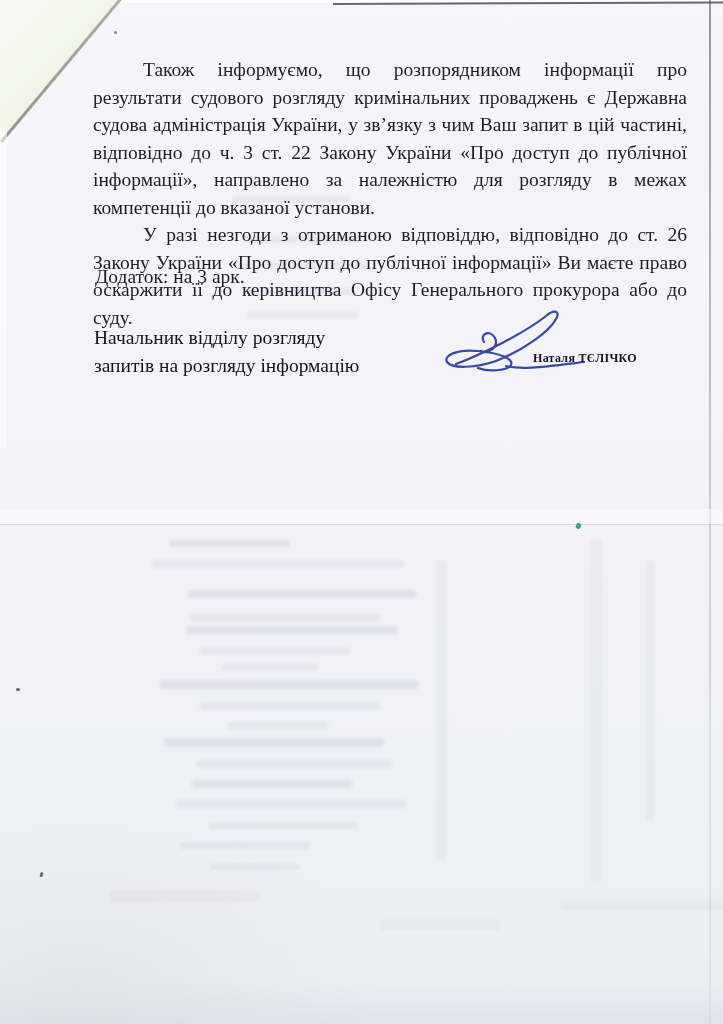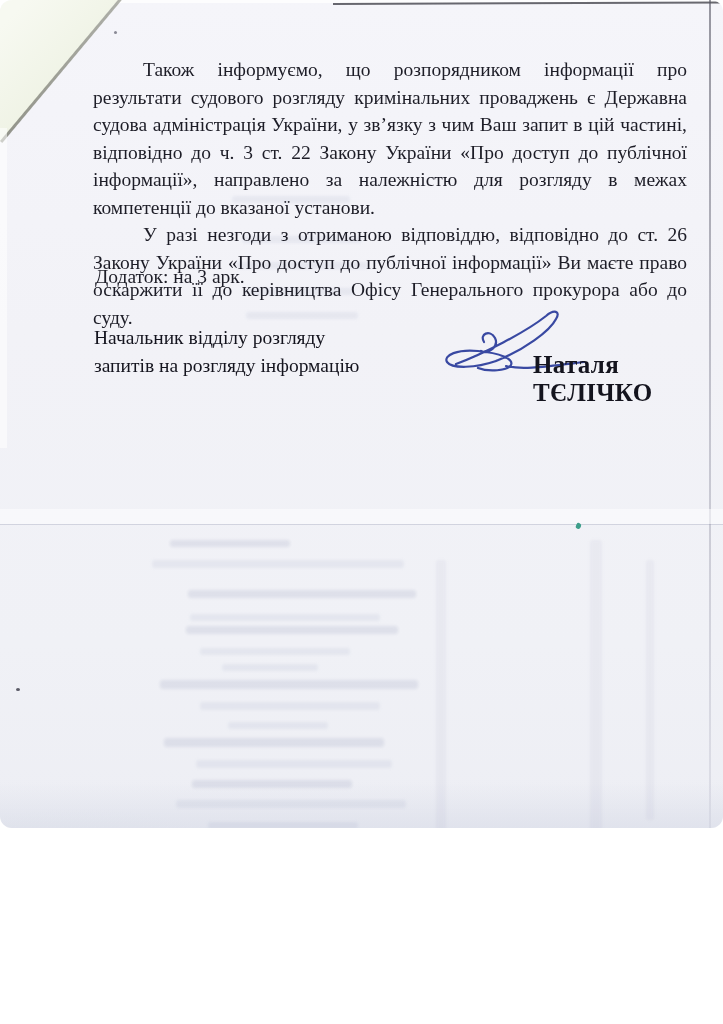--- a/index.html
+++ b/index.html
@@ -1,25 +1,24 @@
 <!DOCTYPE html>
 <html><head>
 <meta charset="utf-8">
 <style>
   html,body{margin:0;padding:0;background:#ffffff;}
   .page{
     position:relative;
-    width:723px;height:828px;
+    width:723px;height:1024px;
     background:
       radial-gradient(ellipse 420px 260px at 80px 990px, rgba(196,214,204,0.30), rgba(196,214,204,0) 70%),
       linear-gradient(180deg,#f5f5fa 0%, #f2f2f7 40%, #f0f1f6 78%, #edeef4 100%);
     overflow:hidden;
     font-family:"Liberation Serif","DejaVu Serif",serif;
     color:#1d1d27;
-    border-radius:12px;
   }
   
   .top-white{position:absolute;left:0;top:0;width:100%;height:3px;background:#fdfdfe;}
   .edge-top{position:absolute;left:333px;top:3px;width:392px;height:2px;background:#44444c;opacity:.8;transform:rotate(-0.22deg);transform-origin:left top;}
   .edge-right{position:absolute;left:709px;top:0;width:2px;height:1024px;
     background:linear-gradient(180deg,rgba(85,85,98,.6) 0%,rgba(130,130,148,.42) 40%,rgba(175,175,192,.30) 75%,rgba(190,190,206,.28) 100%);}
   .fold{position:absolute;left:0;top:0;width:126px;height:150px;
     clip-path:polygon(0 0,118px 0,0 142px);
     background:linear-gradient(135deg,#f7f9f1 10%,#eef2e3 60%,#e7ecdb 95%);}
   .fold-line{position:absolute;left:0;top:141px;width:186px;height:2.6px;
@@ -34,21 +33,21 @@
   
   .smudge{position:absolute;border-radius:3px;background:rgba(134,142,180,.11);filter:blur(1.6px);}
   .smudge.v{background:rgba(140,146,182,.08);}
   .smudge.dk{background:rgba(128,136,176,.16);}
   
   .body-text{position:absolute;left:93px;top:56px;width:594px;
     font-size:19.5px;line-height:27.5px;text-align:justify;}
   .body-text p{margin:0;text-indent:50px;}
   .attachment{position:absolute;left:95px;top:266px;font-size:19.5px;}
   .sig-title{position:absolute;left:94px;top:324px;font-size:19.5px;line-height:27.5px;font-weight:normal;color:#14141e;}
-  .sig-name{position:absolute;left:533px;top:351px;font-size:25px;font-weight:bold;color:#14141e;letter-spacing:.3px;}
+  .sig-name{position:absolute;left:533px;top:351px;font-size:12px;font-weight:bold;color:#14141e;letter-spacing:.3px;}
   .sig-svg{position:absolute;left:438px;top:300px;}
 </style>
 </head>
 <body>
 
 <div class="page">
 
   <div class="top-white"></div>
   <div class="edge-top"></div>
   <div class="edge-right"></div>

